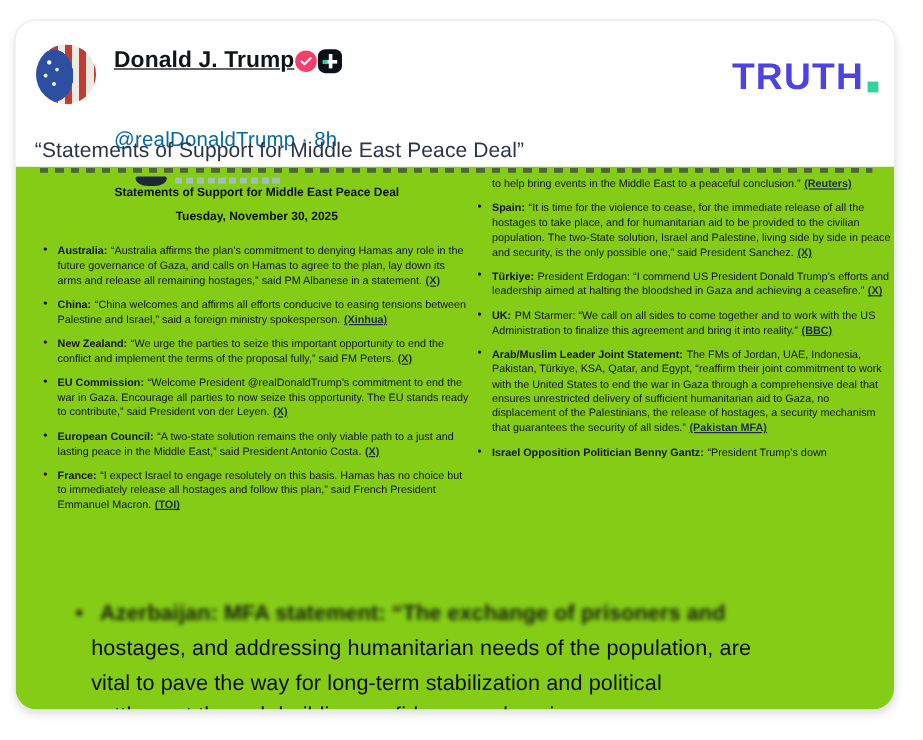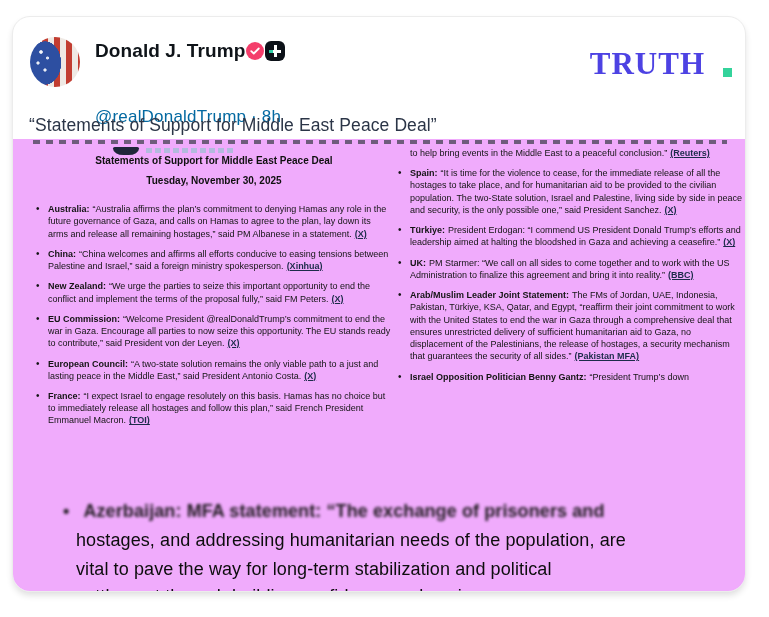--- a/index.html
+++ b/index.html
@@ -17,51 +17,51 @@
     position:absolute; left:17px; top:20px; width:50px; height:50px; border-radius:50%;
     overflow:hidden; cursor:pointer;
     background:
       radial-gradient(circle at 22% 30%, rgba(255,255,255,.95) 0 1.4px, rgba(255,255,255,0) 2.2px),
       radial-gradient(circle at 16% 52%, rgba(255,255,255,.9) 0 1.2px, rgba(255,255,255,0) 2px),
       radial-gradient(circle at 30% 66%, rgba(255,255,255,.9) 0 1.2px, rgba(255,255,255,0) 2px),
       radial-gradient(circle at 35% 42%, rgba(255,255,255,.85) 0 1.1px, rgba(255,255,255,0) 1.9px),
       radial-gradient(ellipse 58% 78% at 30% 52%, #2d4fa1 0 55%, rgba(45,79,161,0) 56%),
       repeating-linear-gradient(90deg, #c23d31 0 6px, #efe9e4 6px 12px);
   }
-  .name-row { position:absolute; left:82px; top:23px; display:flex; align-items:center; gap:1px; }
+  .name-row { position:absolute; left:82px; top:23px; display:flex; align-items:center; gap:1px;text-decoration:underline; }
   .display-name { font-size:19px; font-weight:700; color:#0f1419; letter-spacing:.1px; }
   .badge-verified {
     width:18px; height:18px; border-radius:50%; background:#f43e6b;
     display:flex; align-items:center; justify-content:center; flex:0 0 auto;
   }
   .badge-verified svg { width:10px; height:10px; }
   .badge-plus {
     width:20px; height:20px; border-radius:6px; background:#0c1118; position:relative; flex:0 0 auto;
   }
   .badge-plus .bar-h { position:absolute; left:4px; top:8.5px; width:12px; height:3px; background:#fff; }
   .badge-plus .bar-v { position:absolute; left:8.5px; top:4px; width:3px; height:12px; background:#fff; }
   .badge-plus .teal-sq { position:absolute; left:4px; top:8.5px; width:3.5px; height:3px; background:#2fd0a8; }
   .handle-row { position:absolute; left:82px; top:54px; font-size:17px; color:#0369a1; letter-spacing:.2px;margin-top:36px; }
 
   .truth-logo {
-    position:absolute; right:13px; top:31px; display:flex; align-items:flex-end; gap:18px; cursor:pointer;font-family:Liberation Serif, serif;
+    position:absolute; right:13px; top:31px; display:flex; align-items:flex-end; gap:3px; cursor:pointer;
   }
   .truth-logo .word { font-size:31px; font-weight:800; letter-spacing:1px; color:#4d42e3; line-height:1; }
   .truth-logo .dot { width:9px; height:9px; background:#34d39b; margin-bottom:2px; }
 
   
   .post-title {
     position:absolute; left:16px; top:98px; width:700px;
     font-size:17.5px; color:#2b3547; letter-spacing:.1px;
   }
 
   
   .attachment {
     position:absolute; left:0; top:122px; width:734px; height:454px;
-    background:#f0abfc; cursor:pointer; overflow:hidden;
+    background:#84cc16; cursor:pointer; overflow:hidden;
   }
   .cutline {
     position:absolute; left:20px; top:1px; width:694px; height:4px;
     background:repeating-linear-gradient(90deg, rgba(55,58,70,.7) 0 7px, rgba(55,58,70,0) 7px 13px);
     filter:blur(.4px);
   }
   .doc-logo-arc {
     position:absolute; left:100px; top:8px; width:26px; height:8px;
     background:#1e2639; border-radius:2px 2px 13px 13px / 2px 2px 8px 8px;
   }

